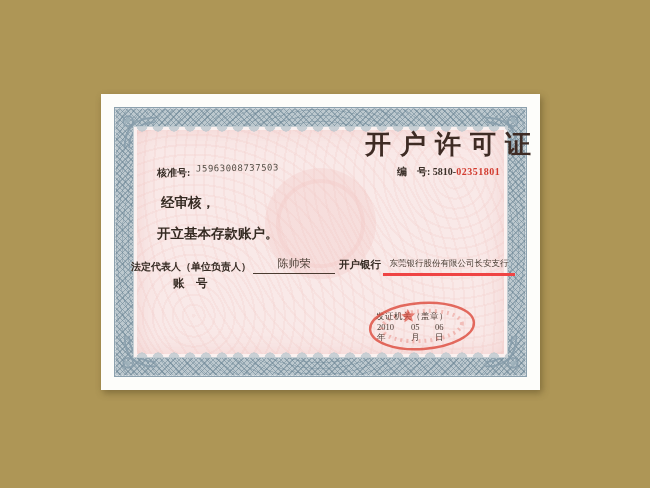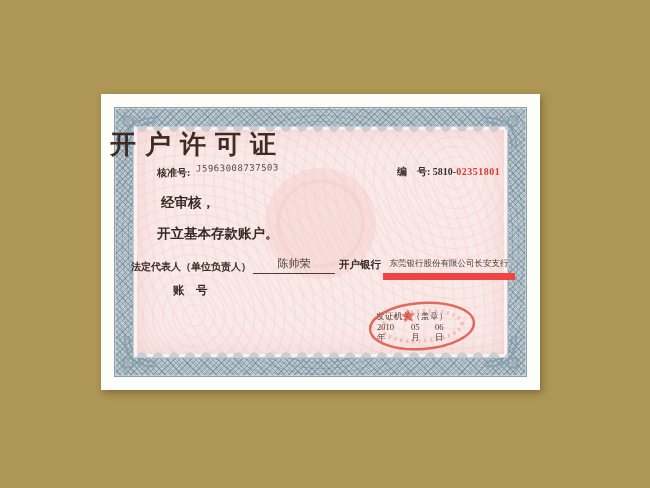--- a/index.html
+++ b/index.html
@@ -40,21 +40,21 @@
       radial-gradient(circle at 50% 42%, rgba(240,193,190,.28) 0 55px, rgba(0,0,0,0) 56px),
       repeating-radial-gradient(circle at 16% 82%, rgba(243,208,205,.30) 0 2px, rgba(0,0,0,0) 2px 10px),
       repeating-radial-gradient(circle at 86% 22%, rgba(243,208,205,.30) 0 2px, rgba(0,0,0,0) 2px 10px);
   }
   .scallop{position:absolute;left:0;right:0;height:8px;background-repeat:repeat-x;background-size:16px 8px;opacity:.8;}
   .scallop.top{top:-1px;background-image:radial-gradient(8px 8px at 8px 0px, #bcc8ce 68%, rgba(0,0,0,0) 72%);}
   .scallop.bot{bottom:-1px;background-image:radial-gradient(8px 8px at 8px 8px, #bcc8ce 68%, rgba(0,0,0,0) 72%);}
 
   .abs{position:absolute;}
   .title{
-    left:0;right:0;top:33px;text-align:left;
+    left:0;right:0;top:33px;text-align:right;
     font-size:26px;font-weight:bold;color:#3e2b24;
     letter-spacing:9px;padding-left:9px;
   }
   .lbl{font-weight:bold;color:#3a2f28;}
   .approval-label{left:56px;top:72px;font-size:10px;}
   .approval-value{
     left:95px;top:69px;font-family:"DejaVu Sans Mono",monospace;
     font-size:9px;color:#564f47;letter-spacing:.5px;transform:rotate(-.8deg);
   }
   .serial{left:296px;top:71px;font-size:10px;font-weight:bold;color:#3a2f28;white-space:nowrap;}
@@ -68,24 +68,24 @@
   .condition{left:300px;top:100px;font-size:13.5px;font-weight:bold;color:#352a22;white-space:nowrap;}
   .open-account{left:56px;top:131px;font-size:13.5px;font-weight:bold;color:#352a22;text-align:center;}
   .rep-label{left:30px;top:166px;font-size:10px;font-weight:bold;color:#352a22;white-space:nowrap;}
   .rep-name{
     left:152px;top:161px;width:82px;height:18px;text-align:center;
     font-size:11px;color:#463a30;border-bottom:1px solid #4a3b30;line-height:17px;
   }
   .bank-label{left:238px;top:164px;font-size:10.5px;font-weight:bold;color:#352a22;white-space:nowrap;}
   .bank-name{
     left:282px;top:161px;width:132px;height:18px;text-align:center;
-    font-size:8.5px;color:#463a30;border-bottom:7px solid #ef4444;line-height:17px;
+    font-size:8.5px;color:#463a30;border-bottom:3px solid #ef4444;line-height:17px;
     white-space:nowrap;overflow:hidden;
   }
-  .account-label{left:56px;top:189px;font-size:11.5px;font-weight:bold;color:#352a22;padding-left:16px;}
+  .account-label{left:56px;top:182px;font-size:11.5px;font-weight:bold;color:#352a22;padding-left:16px;}
   .account-value{
     left:92px;top:188px;width:138px;height:20px;border-bottom:1px solid #4a3b30;
     font-family:"DejaVu Sans Mono",monospace;font-size:9.5px;color:#4c453d;
     line-height:19px;padding-left:4px;letter-spacing:.5px;
   }
   .stamp{left:258px;top:200px;width:130px;height:64px;font-size:8.5px;color:#4a3a32;}
   .stamp .issuer{position:absolute;left:4px;top:17px;letter-spacing:.5px;white-space:nowrap;padding-left:13px;}
   .stamp .daterow{position:absolute;left:18px;top:28px;width:100px;display:flex;}
   .stamp .unitrow{position:absolute;left:18px;top:38px;width:100px;display:flex;}
   .stamp .c1{width:34px;}.stamp .c2{width:24px;}.stamp .c3{width:24px;}

